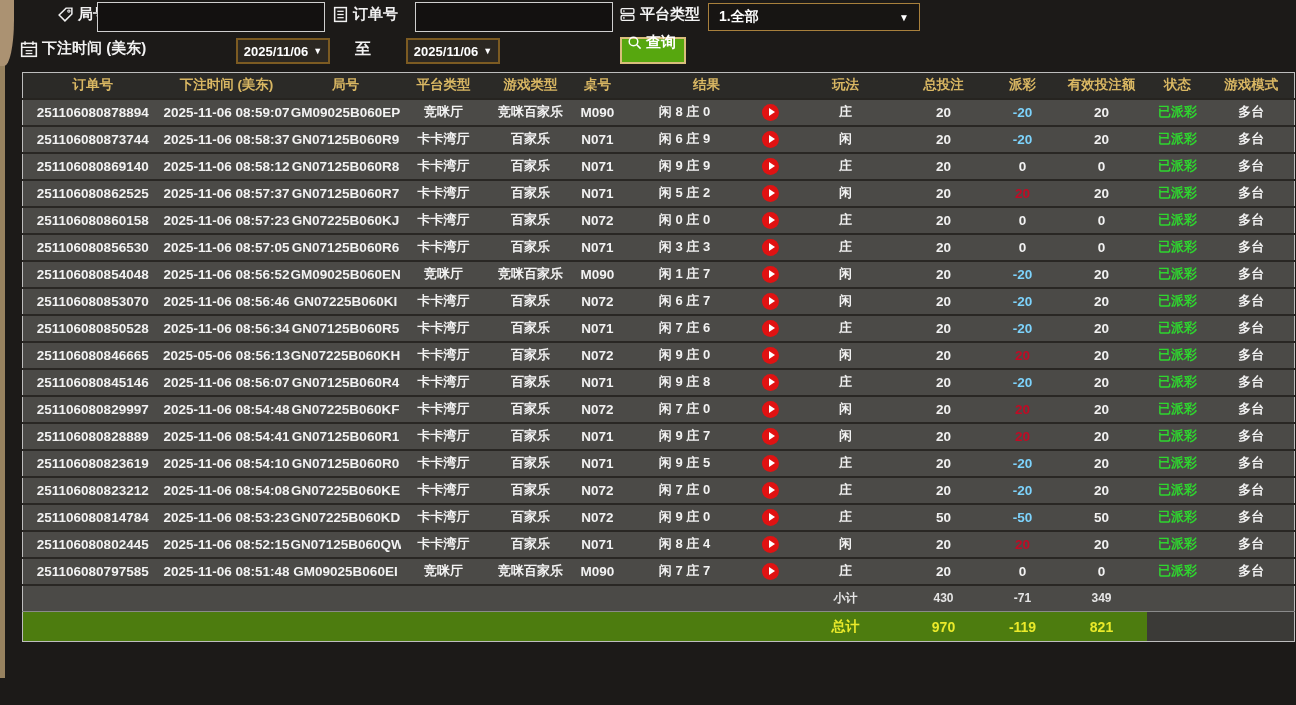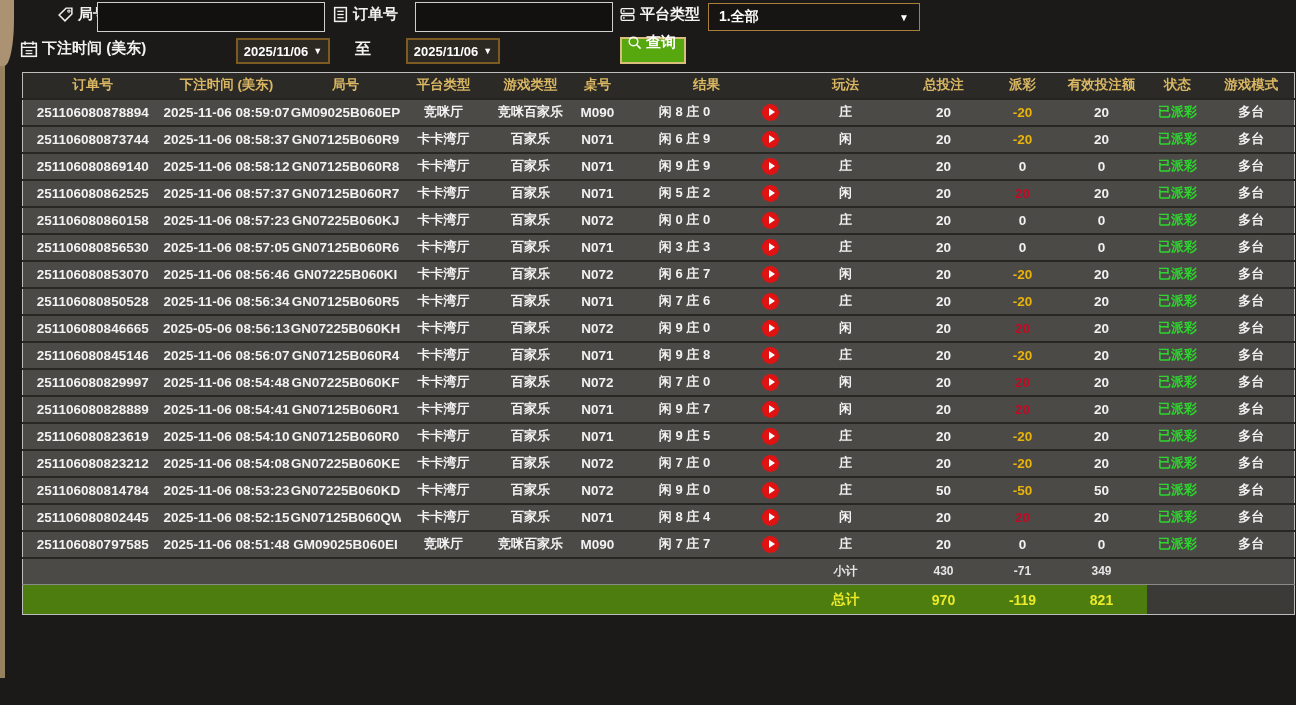--- a/index.html
+++ b/index.html
@@ -19,21 +19,21 @@
   .dropdown .arrow { margin-left:auto; font-size:10px; color:#fff; }
   .datebox { position:absolute; height:26px; background:#2c2822; border:2px solid #7c5b22; color:#fff; font-weight:bold; font-size:13px; display:flex; align-items:center; justify-content:center; gap:5px; cursor:pointer; }
   .datebox .arrow { font-size:9px; }
   .search-btn { position:absolute; height:27px; background:#57a70f; border:2px solid #d9bd7c; color:#fff; font-weight:bold; font-size:15px; display:flex; align-items:center; padding:0 8px 16px 5px; gap:3px; cursor:pointer; font-family:"Liberation Sans",sans-serif; }
 
   
   table { position:absolute; left:22px; top:72px; width:1272px; border-collapse:collapse; table-layout:fixed; border:1px solid #bdbdbd; }
   thead th { background:#2b2a27; color:#d9b763; font-size:13.5px; font-weight:bold; height:26px; border-bottom:2px solid #262420; }
   tbody td { background:#4b4a47; color:#f2f2f2; font-size:13px; font-weight:bold; height:27px; text-align:center; border-bottom:2px solid #292724; white-space:nowrap; overflow:hidden; }
   td.num { font-size:13.5px; }
-  .pay-neg { color:#eab308; }
+  .pay-neg { color:#7dd3fc; }
   .pay-pos { color:#c00b25; }
   .pay-zero { color:#f2f2f2; }
   .status { color:#2fd42f; }
   .icon-cell { text-align:center; }
   .play-btn { display:inline-flex; width:17px; height:17px; border-radius:50%; background:#e01212; align-items:center; justify-content:center; vertical-align:middle; cursor:pointer; }
   .play-btn .tri { display:block; width:0; height:0; border-left:6px solid #fff; border-top:4px solid transparent; border-bottom:4px solid transparent; margin-left:2px; }
   tr.subtotal td { background:#4b4a47; color:#e5e5e5; font-size:12px; font-weight:bold; height:27px; border-bottom:1px solid #8a8a8a; }
   tr.grandtotal td { background:#3b3a37; color:#eaea2a; font-size:14px; font-weight:bold; height:30px; border-bottom:none; }
   tr.grandtotal td.light { background:#4d7c0f; }
 </style>
@@ -261,20 +261,40 @@
             </span>
     </td>
     <td>庄</td>
     <td class="num">20</td>
     <td class="num pay-zero">0</td>
     <td class="num">0</td>
     <td class="status">已派彩</td>
     <td>多台</td>
   </tr>
 
+  <tr>
+    <td class="num">251106080854048</td>
+    <td class="num">2025-11-06 08:56:52</td>
+    <td class="num">GM09025B060EN</td>
+    <td>竞咪厅</td>
+    <td>竞咪百家乐</td>
+    <td class="num">M090</td>
+    <td>闲 1 庄 7</td>
+    <td class="icon-cell">
+      <span class="play-btn">
+              <span class="tri"></span>
+            </span>
+    </td>
+    <td>闲</td>
+    <td class="num">20</td>
+    <td class="num pay-neg">-20</td>
+    <td class="num">20</td>
+    <td class="status">已派彩</td>
+    <td>多台</td>
+  </tr>
 
   <tr>
     <td class="num">251106080853070</td>
     <td class="num">2025-11-06 08:56:46</td>
     <td class="num">GN07225B060KI</td>
     <td>卡卡湾厅</td>
     <td>百家乐</td>
     <td class="num">N072</td>
     <td>闲 6 庄 7</td>
     <td class="icon-cell">

